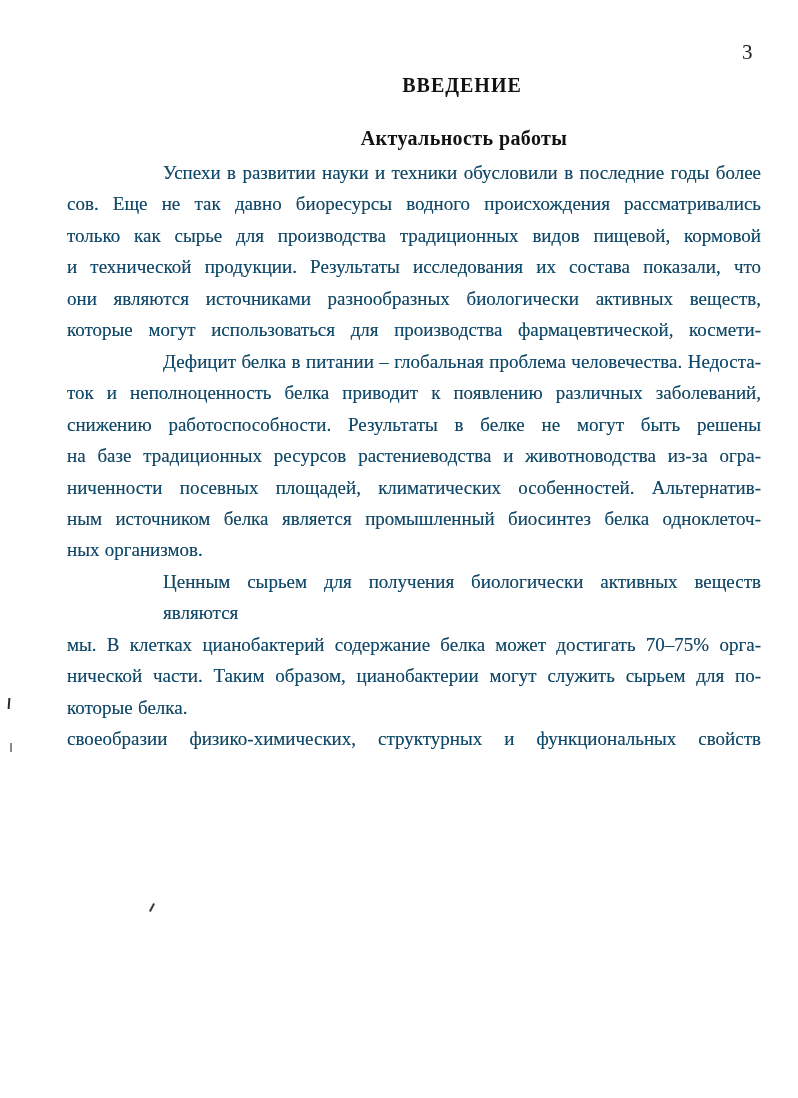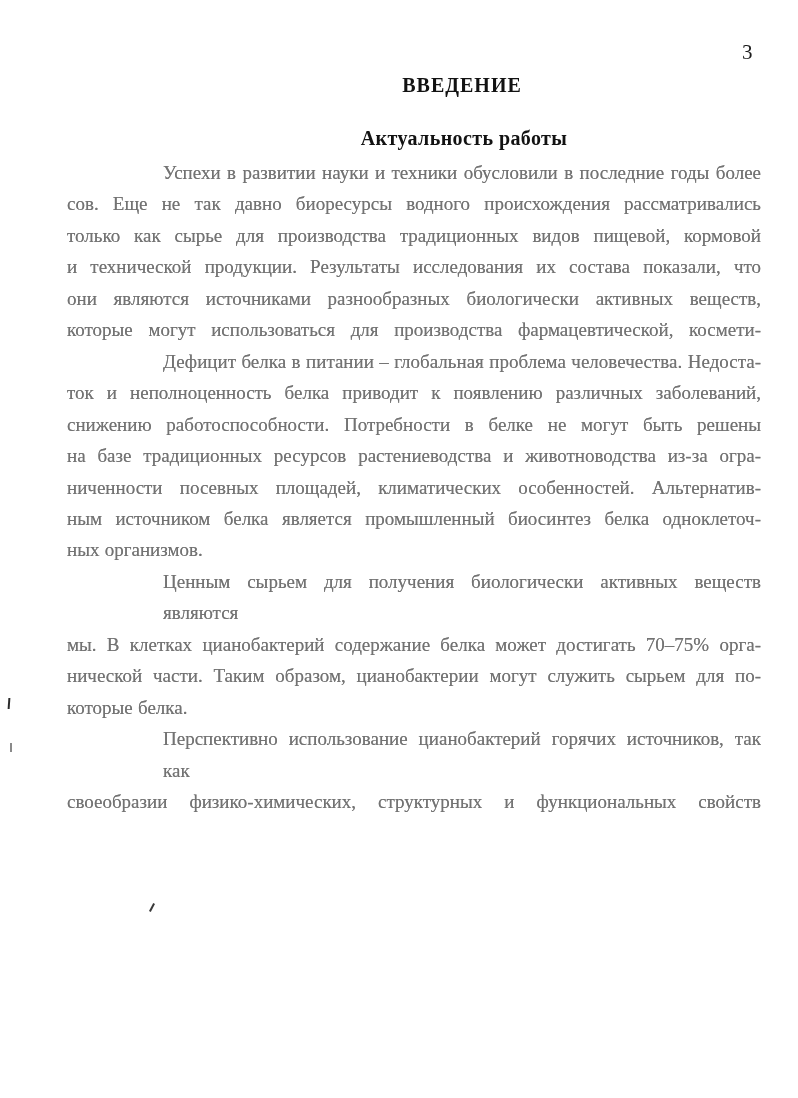--- a/index.html
+++ b/index.html
@@ -52,21 +52,21 @@
     line-height: 1.1;
     color: #121212;
   }
   .body {
     position: absolute;
     top: 157px;
     left: 67px;
     width: 694px;
     font-size: 19px;
     line-height: 31.45px;
-    color: #737373;
+    color: #0c4a6e;
     text-shadow: 0 0 0.5px rgba(20,20,20,0.45);
   }
   .para { margin: 0; }
   .line {
     text-align: justify;
     text-align-last: justify;
     white-space: normal;
     word-spacing: 0.5px;
   }
   .line.first { padding-left: 96px; }
@@ -93,33 +93,32 @@
         <div class="line first">Успехи в развитии науки и техники обусловили в последние годы более</div>
         <div class="line">сов. Еще не так давно биоресурсы водного происхождения рассматривались</div>
         <div class="line">только как сырье для производства традиционных видов пищевой, кормовой</div>
         <div class="line">и технической продукции. Результаты исследования их состава показали, что</div>
         <div class="line">они являются источниками разнообразных биологически активных веществ,</div>
         <div class="line">которые могут использоваться для производства фармацевтической, космети-</div>
       </div>
       <div class="para">
         <div class="line first">Дефицит белка в питании – глобальная проблема человечества. Недоста-</div>
         <div class="line">ток и неполноценность белка приводит к появлению различных заболеваний,</div>
-        <div class="line">снижению работоспособности. Потребности в белке не могут быть решены</div>
+        <div class="line">снижению работоспособности. Результаты в белке не могут быть решены</div>
         <div class="line">на базе традиционных ресурсов растениеводства и животноводства из-за огра-</div>
         <div class="line">ниченности посевных площадей, климатических особенностей. Альтернатив-</div>
         <div class="line">ным источником белка является промышленный биосинтез белка одноклеточ-</div>
         <div class="line last">ных организмов.</div>
       </div>
       <div class="para">
         <div class="line first">Ценным сырьем для получения биологически активных веществ являются</div>
         <div class="line">мы. В клетках цианобактерий содержание белка может достигать 70–75% орга-</div>
         <div class="line">нической части. Таким образом, цианобактерии могут служить сырьем для по-</div>
         <div class="line last">которые белка.</div>
       </div>
       <div class="para">
-        <div class="line first">Перспективно использование цианобактерий горячих источников, так как</div>
         <div class="line">своеобразии  физико-химических, структурных и функциональных свойств</div>
       </div>
     </div>
   <div class="speckle speckle-1"></div>
   <div class="speckle speckle-2"></div>
   <div class="speckle speckle-3"></div>
 </div>
 
 </body></html>

